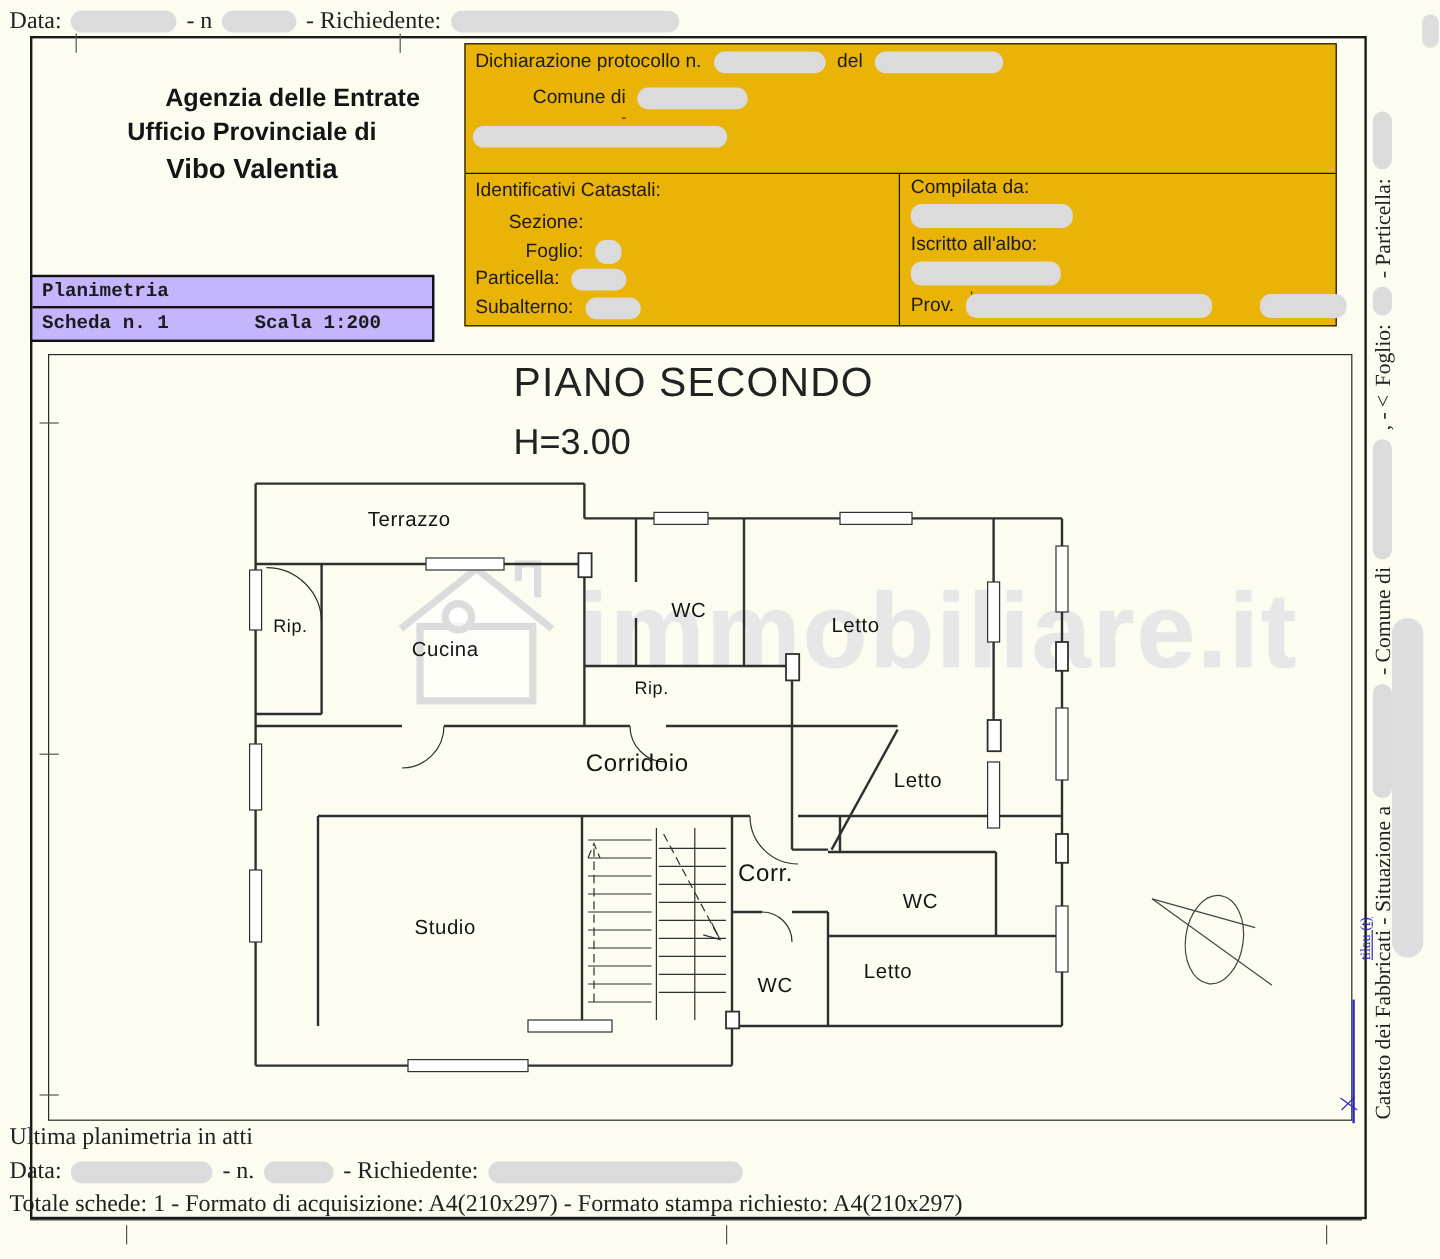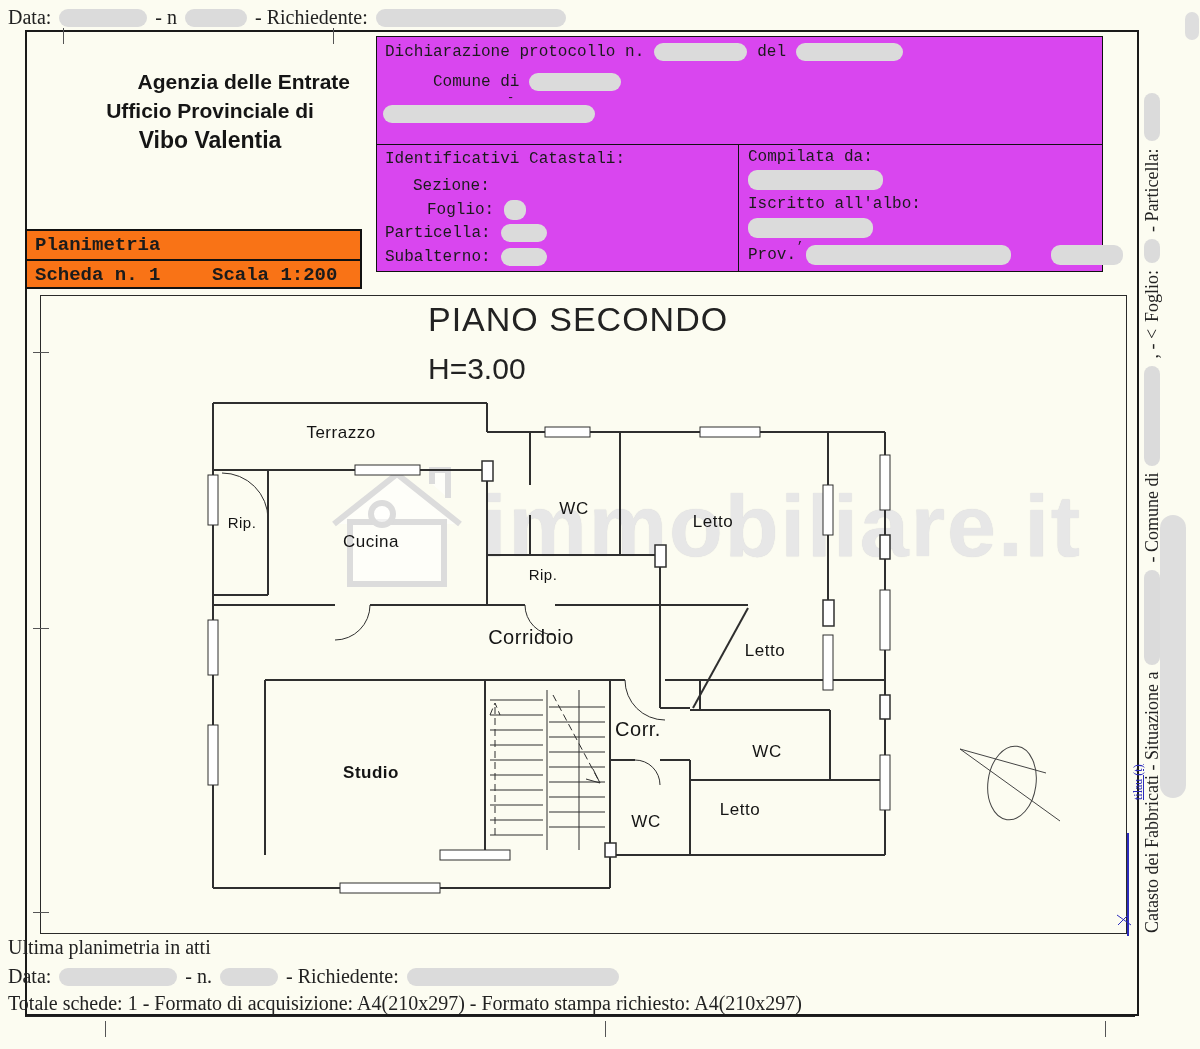--- a/index.html
+++ b/index.html
@@ -18,26 +18,26 @@
   
   .outer-frame{left:25px;top:30px;width:1110px;height:982px;border:2px solid #1a1a1a;}
   .draw-frame{left:40px;top:295px;width:1085px;height:637px;border:1.5px solid #2a2a2a;background:transparent;}
   
   .agency{left:70px;top:70px;width:280px;text-align:center;font-family:"Liberation Sans",sans-serif;font-weight:bold;color:#151515;}
   .agency .l1{font-size:21px;text-align:right;}
   .agency .l2{font-size:24px;letter-spacing:.5px;margin-top:6px;}
   .agency .l3{font-size:21px;margin-top:5px;}
   .agency .l4{font-size:23px;margin-top:4px;}
   
-  .plan-box{left:25px;top:229px;width:333px;border:2px solid #111;background:#f97316;font-family:"Liberation Mono",monospace;font-weight:bold;font-size:19px;}
+  .plan-box{left:25px;top:229px;width:333px;border:2px solid #111;background:#c4b5fd;font-family:"Liberation Mono",monospace;font-weight:bold;font-size:16px;}
   .plan-box .r1{padding:3px 8px;border-bottom:2px solid #111;}
   .plan-box .r2{padding:3px 8px;position:relative;height:20px;}
   .plan-box .scala{position:absolute;left:185px;top:3px;}
   
-  .proto-box{left:376px;top:36px;width:725px;height:234px;border:1.5px solid #111;background:#d946ef;font-family:Liberation Mono, monospace;font-size:16px;}
+  .proto-box{left:387px;top:36px;width:725px;height:234px;border:1.5px solid #111;background:#eab308;font-family:Liberation Sans, sans-serif;font-size:16px;}
   .proto-box .mono-row{position:absolute;display:flex;align-items:center;gap:10px;white-space:nowrap;}
   .hdiv{position:absolute;left:0;top:107px;width:100%;height:0;border-top:1.5px solid #111;}
   .vdiv{position:absolute;left:361px;top:107px;width:0;height:127px;border-left:1.5px solid #111;}
   
   .fp-title{left:428px;top:300px;font-family:"Liberation Sans",sans-serif;font-size:34px;color:#222;letter-spacing:1px;}
   .fp-h{left:428px;top:352px;font-family:"Liberation Sans",sans-serif;font-size:30px;color:#222;}
   
   .wm{left:322px;top:462px;display:flex;align-items:center;gap:10px;z-index:1;pointer-events:none;}
   .wm-text{font-family:"Liberation Sans",sans-serif;font-weight:bold;font-size:88px;color:#e7e7e7;letter-spacing:2px;text-shadow:0 0 1px #d4d4d4;}
   
@@ -240,21 +240,21 @@
     <span class="room-label" style="left: 371px; top: 542px; font-size: 17px;">Cucina</span>
     <span class="room-label" style="left: 574px; top: 509px; font-size: 17px;">WC</span>
     <span class="room-label" style="left: 543px; top: 574px; font-size: 15px;">Rip.</span>
     <span class="room-label" style="left: 713px; top: 522px; font-size: 17px;">Letto</span>
     <span class="room-label" style="left: 531px; top: 637px; font-size: 20px;">Corridoio</span>
     <span class="room-label" style="left: 765px; top: 651px; font-size: 17px;">Letto</span>
     <span class="room-label" style="left: 638px; top: 729px; font-size: 20px;">Corr.</span>
     <span class="room-label" style="left: 767px; top: 752px; font-size: 17px;">WC</span>
     <span class="room-label" style="left: 646px; top: 822px; font-size: 17px;">WC</span>
     <span class="room-label" style="left: 740px; top: 810px; font-size: 17px;">Letto</span>
-    <span class="room-label" style="left: 371px; top: 773px; font-size: 17px; font-weight: bold;">Studio</span>
+    <span class="room-label" style="left: 371px; top: 773px; font-size: 17px;">Studio</span>
   </div>
 
 <svg class="abs" style="left:950px;top:735px;" width="120" height="100" viewBox="0 0 120 100">
   <g fill="none" stroke="#444" stroke-width="1">
     <ellipse cx="62" cy="48" rx="24" ry="37" transform="rotate(8 62 48)"></ellipse>
     <line x1="10" y1="14" x2="110" y2="86"></line>
     <line x1="10" y1="14" x2="96" y2="38"></line>
   </g>
 </svg>
 

